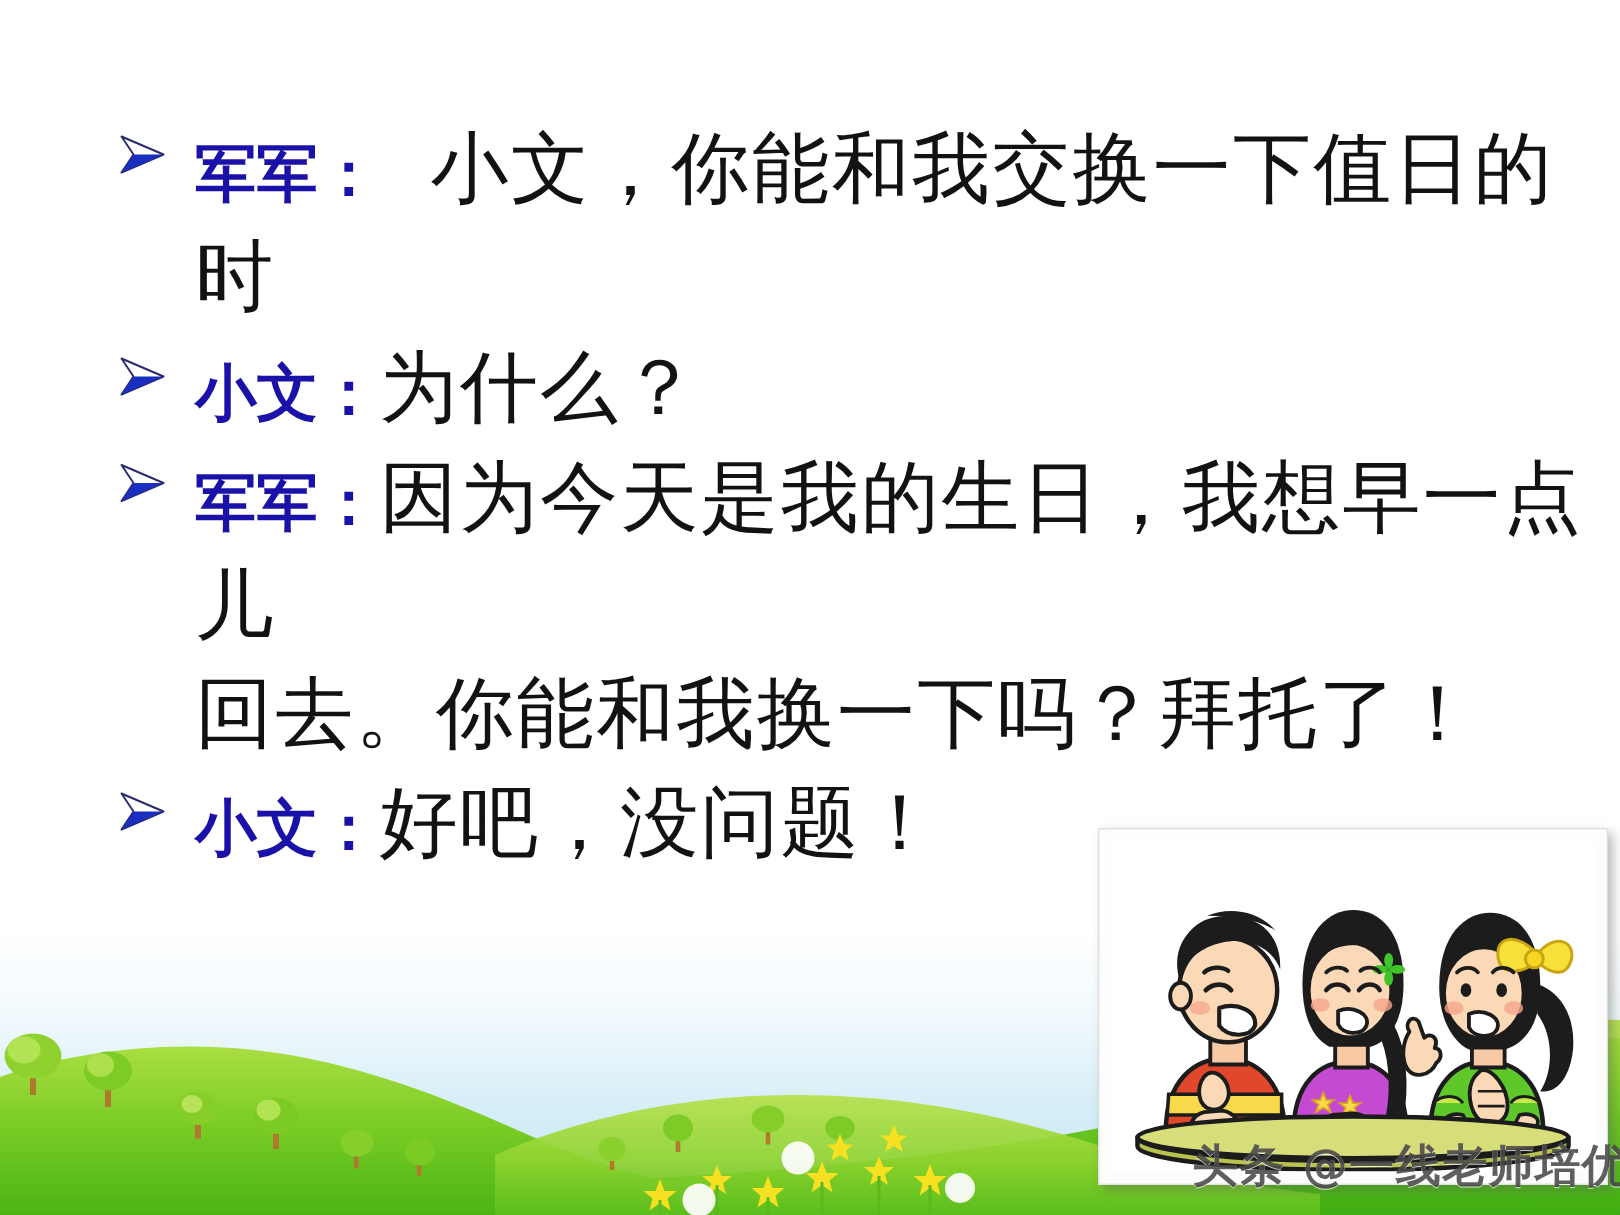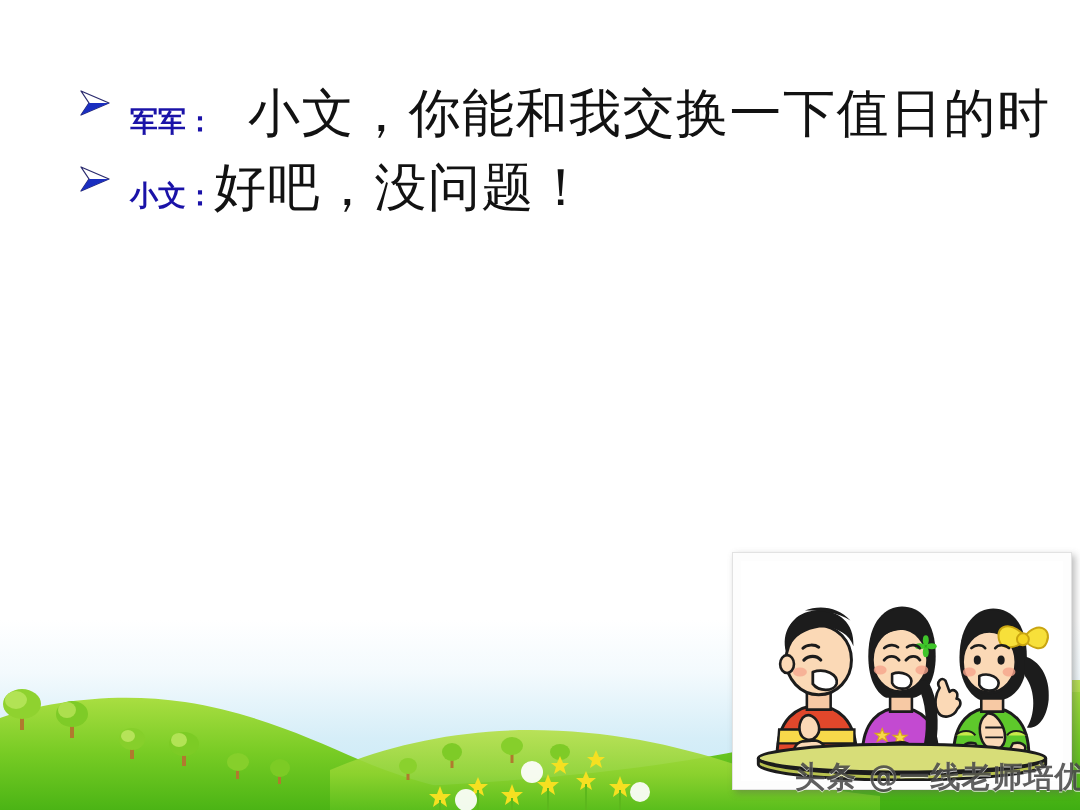--- a/index.html
+++ b/index.html
@@ -60,21 +60,21 @@
   }
 
   .line-body {
     padding-left: 52px;
     line-height: 1.30;
   }
 
   .speaker {
     color: #1a12a8;
     font-weight: bold;
-    font-size: 28px;
+    font-size: 41px;
     letter-spacing: 0px;
     font-family: "DejaVu Sans", "Liberation Sans", sans-serif;
   }
 
   .speech {
     color: #121212;
     font-size: 52px;
     font-family: Liberation Sans, sans-serif;
     letter-spacing: 1.5px;
   }
@@ -258,21 +258,44 @@
         <svg viewBox="0 0 34 30" width="34" height="30">
           <path d="M3,3 L31,15 L3,27 L11,15 Z" fill="#ffffff" stroke="#2a2a6e" stroke-width="1.3" stroke-linejoin="round"></path>
           <path d="M11,15 L31,15 L3,27 Z" fill="#1a2ec0"></path>
         </svg>
       </span>
       <div class="line-body">
         <span class="speaker">军军：</span><span class="speech indent-gap">小文，你能和我交换一下值日的时</span><br>
       </div>
     </div>
 
-
+    <div class="line">
+      <span class="bullet">
+        <svg viewBox="0 0 34 30" width="34" height="30">
+          <path d="M3,3 L31,15 L3,27 L11,15 Z" fill="#ffffff" stroke="#2a2a6e" stroke-width="1.3" stroke-linejoin="round"></path>
+          <path d="M11,15 L31,15 L3,27 Z" fill="#1a2ec0"></path>
+        </svg>
+      </span>
+      <div class="line-body">
+        <span class="speaker">小文：</span><span class="speech">为什么？</span>
+      </div>
+    </div>
+
+    <div class="line tall">
+      <span class="bullet">
+        <svg viewBox="0 0 34 30" width="34" height="30">
+          <path d="M3,3 L31,15 L3,27 L11,15 Z" fill="#ffffff" stroke="#2a2a6e" stroke-width="1.3" stroke-linejoin="round"></path>
+          <path d="M11,15 L31,15 L3,27 Z" fill="#1a2ec0"></path>
+        </svg>
+      </span>
+      <div class="line-body">
+        <span class="speaker">军军：</span><span class="speech">因为今天是我的生日，我想早一点儿</span><br>
+        <span class="speech">回去。你能和我换一下吗？拜托了！</span>
+      </div>
+    </div>
 
     <div class="line">
       <span class="bullet">
         <svg viewBox="0 0 34 30" width="34" height="30">
           <path d="M3,3 L31,15 L3,27 L11,15 Z" fill="#ffffff" stroke="#2a2a6e" stroke-width="1.3" stroke-linejoin="round"></path>
           <path d="M11,15 L31,15 L3,27 Z" fill="#1a2ec0"></path>
         </svg>
       </span>
       <div class="line-body">
         <span class="speaker">小文：</span><span class="speech">好吧，没问题！</span>

